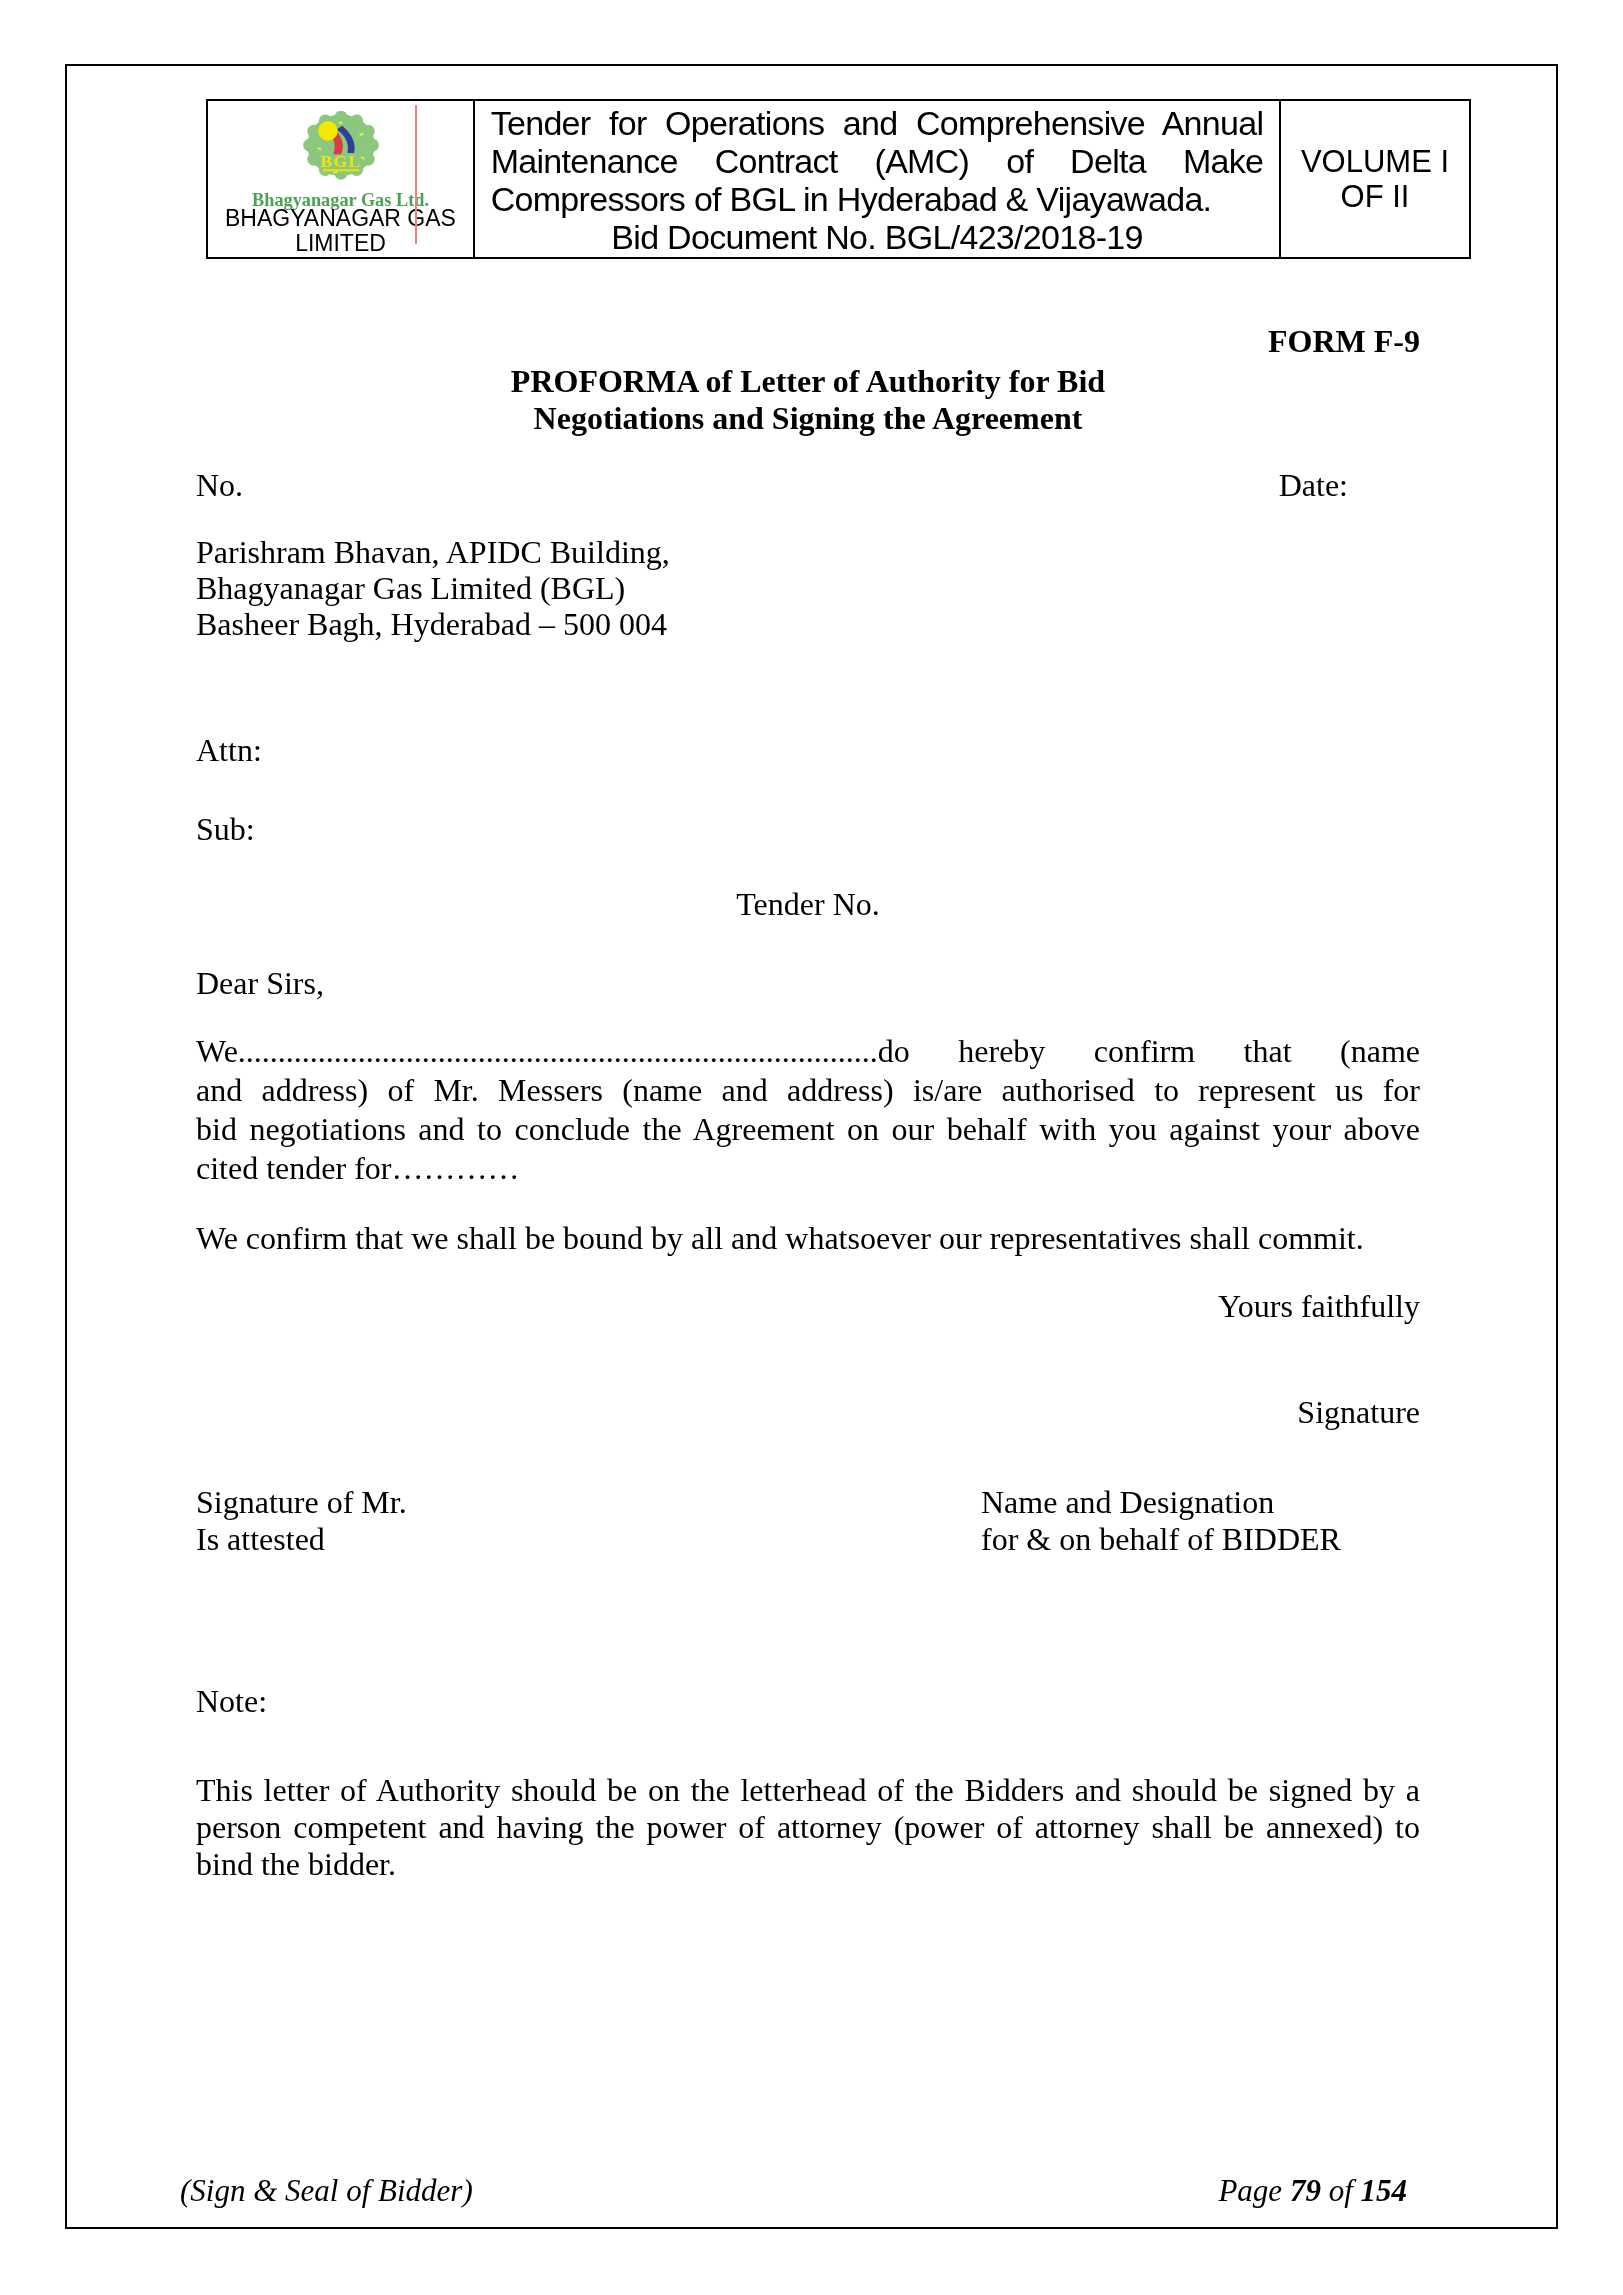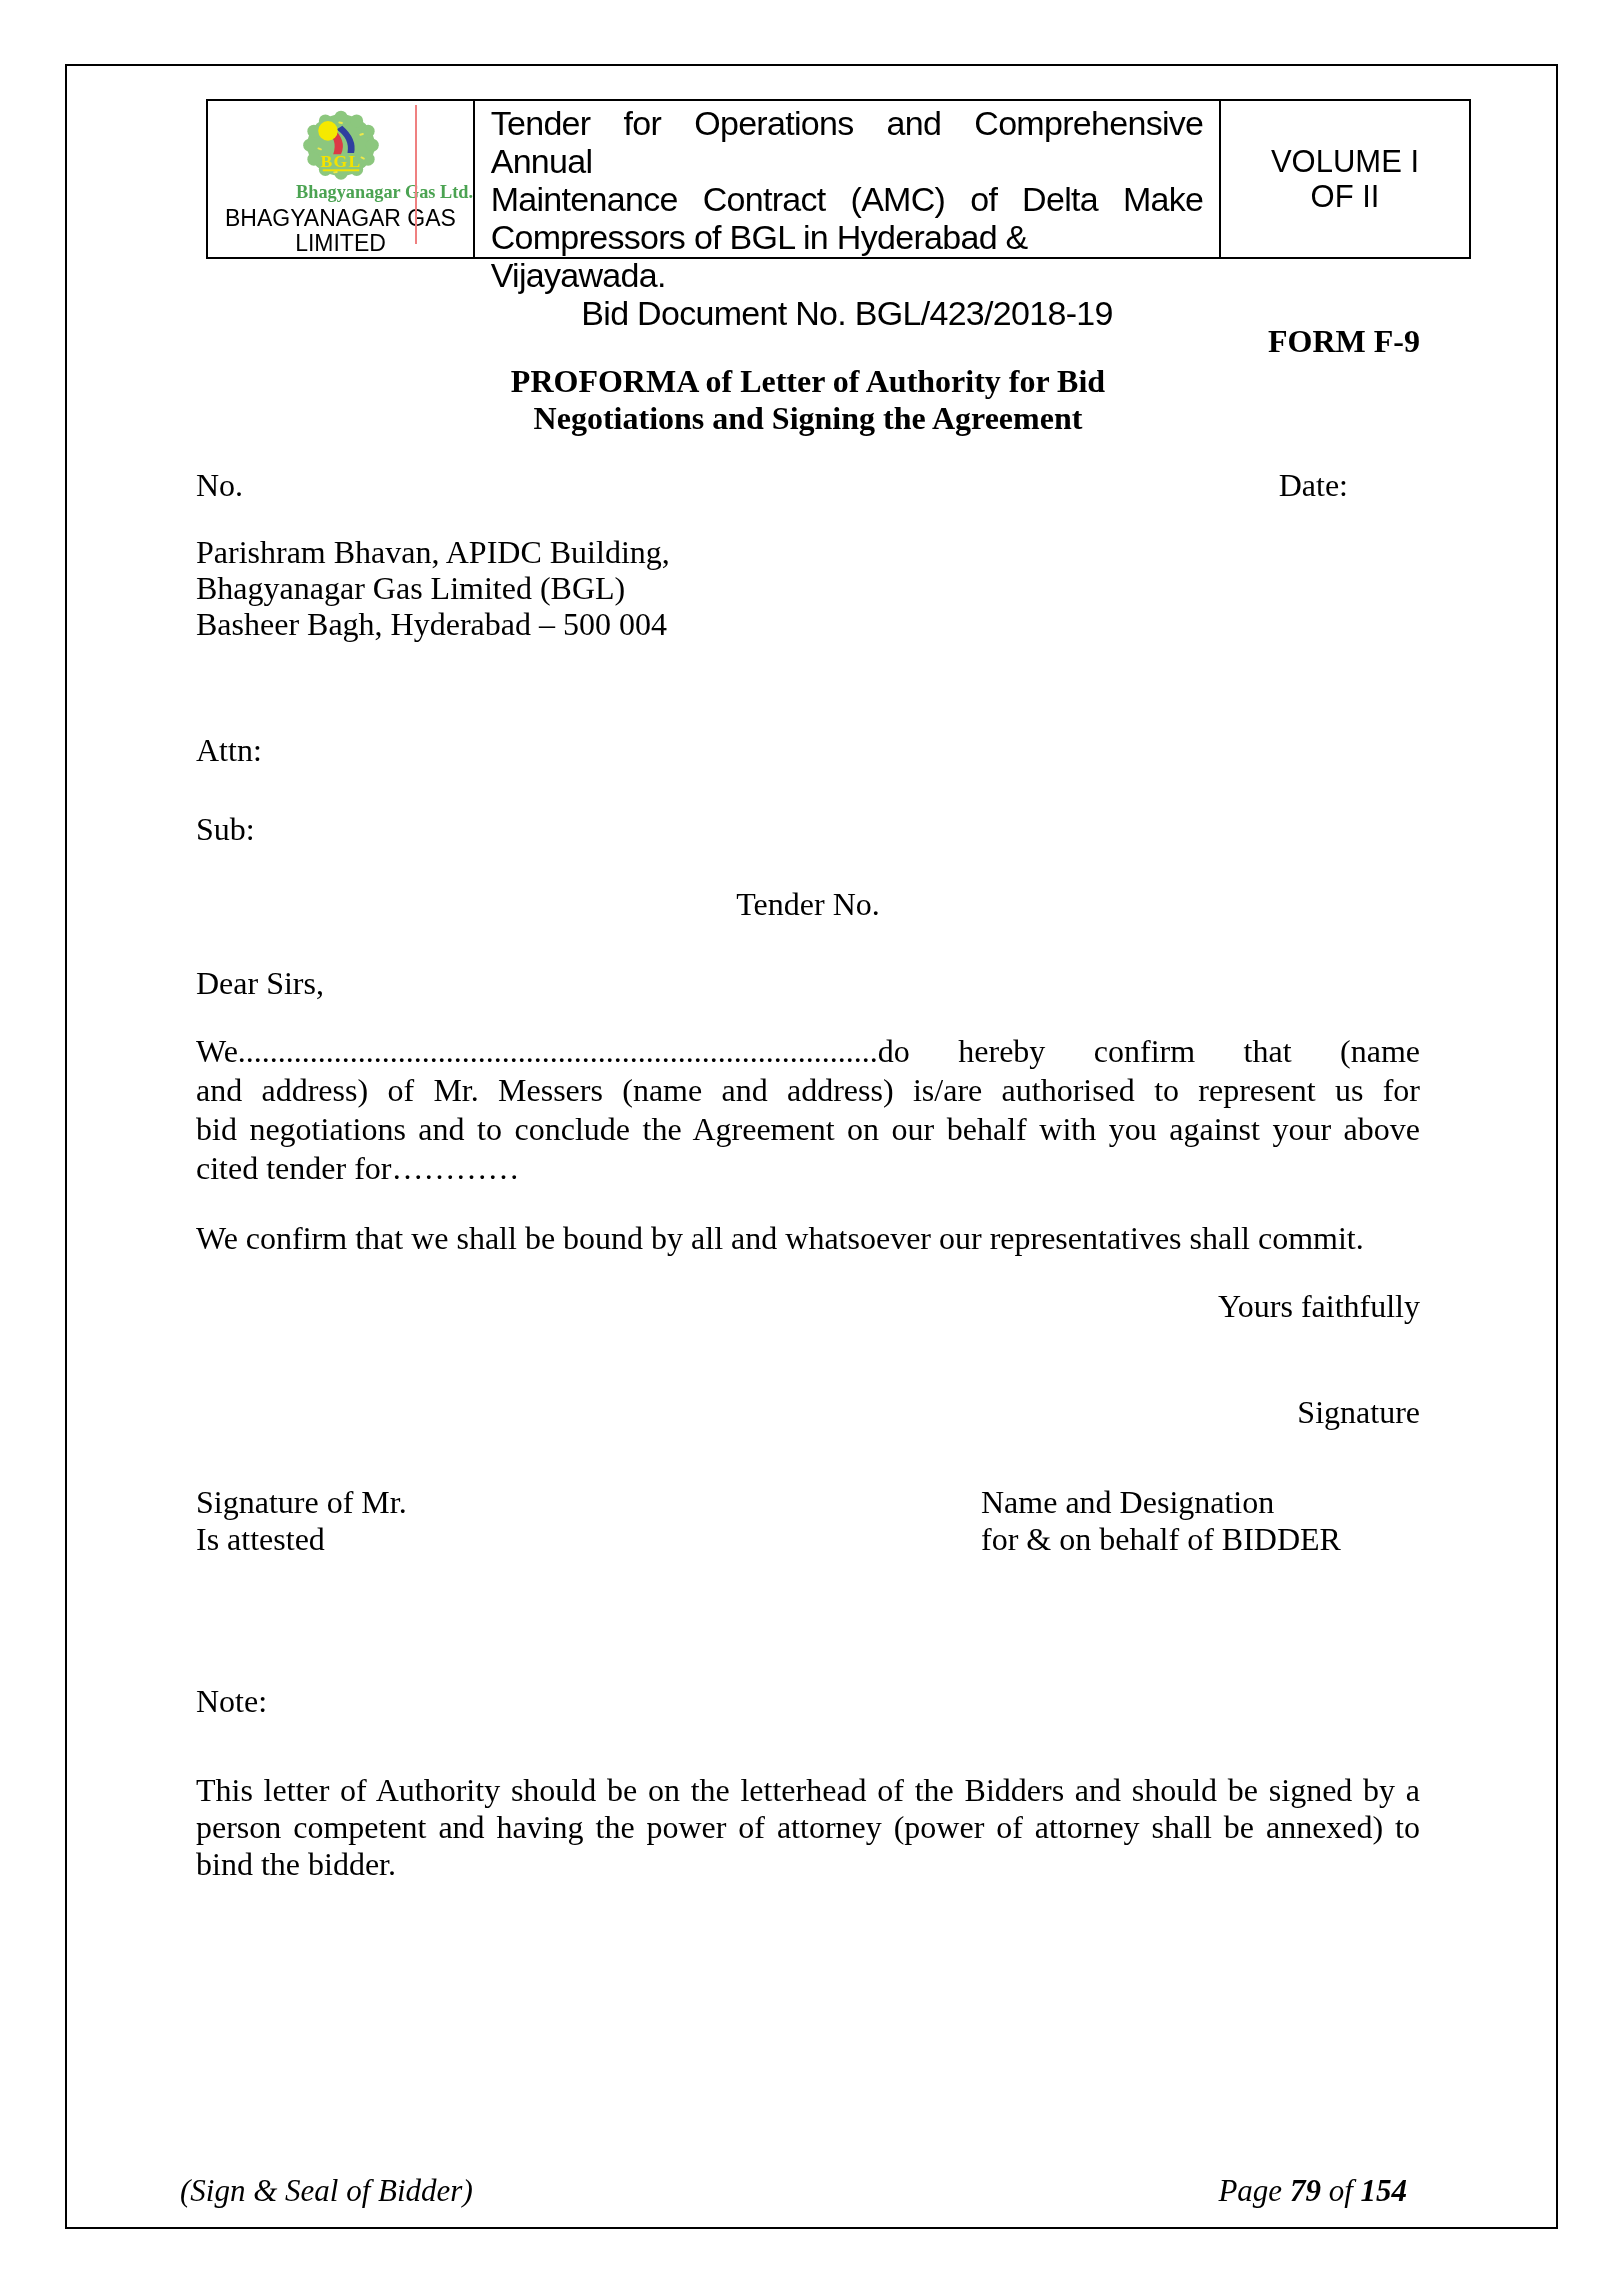--- a/index.html
+++ b/index.html
@@ -11,35 +11,35 @@
     position:absolute; left:65px; top:64px; width:1493px; height:2165px;
     border:2.6px solid #000; box-sizing:border-box;
   }
   
   .header-table {
     position:absolute; left:206px; top:99px; width:1265px; height:160px;
     border:2px solid #000; box-sizing:border-box; display:flex; background:#fff;
   }
   .cell-logo { width:265px; position:relative; box-sizing:border-box; }
   .cell-title {
-    width:748px; box-sizing:border-box;
+    width:808px; box-sizing:border-box;
     border-left:2px solid #000; border-right:2px solid #000;
     padding:2.6px 15.7px 0 15.7px;
     font-family:"Liberation Sans", sans-serif; font-size:34px; line-height:38px;
     letter-spacing:-0.7px;
   }
   .cell-volume {
     flex:1; display:flex; flex-direction:column; justify-content:center; align-items:center;
     font-family:"Liberation Sans", sans-serif; font-size:31px; line-height:35px;
   }
   .jline { text-align:justify; text-align-last:justify; white-space:normal; }
   .cline { text-align:center; }
   .logo-art { position:absolute; left:50%; transform:translateX(-50%); top:9.2px; }
   .logo-caption {
-    position:absolute; left:0; right:0; top:82px; text-align:right;
+    position:absolute; left:0; right:0; top:90px; text-align:center;
     font-family:"Liberation Serif", serif; font-weight:bold; font-size:18.3px; line-height:19.6px;
   }
   .logo-name {
     position:absolute; left:0; right:0; top:105px; text-align:center;
     font-family:"Liberation Sans", sans-serif; font-size:23px; line-height:25px; color:#000;
   }
   .red-artifact { position:absolute; left:207px; top:3.9px; width:2px; height:139px; }
   
   .content {
     position:absolute; left:196px; top:323px; width:1224px;

